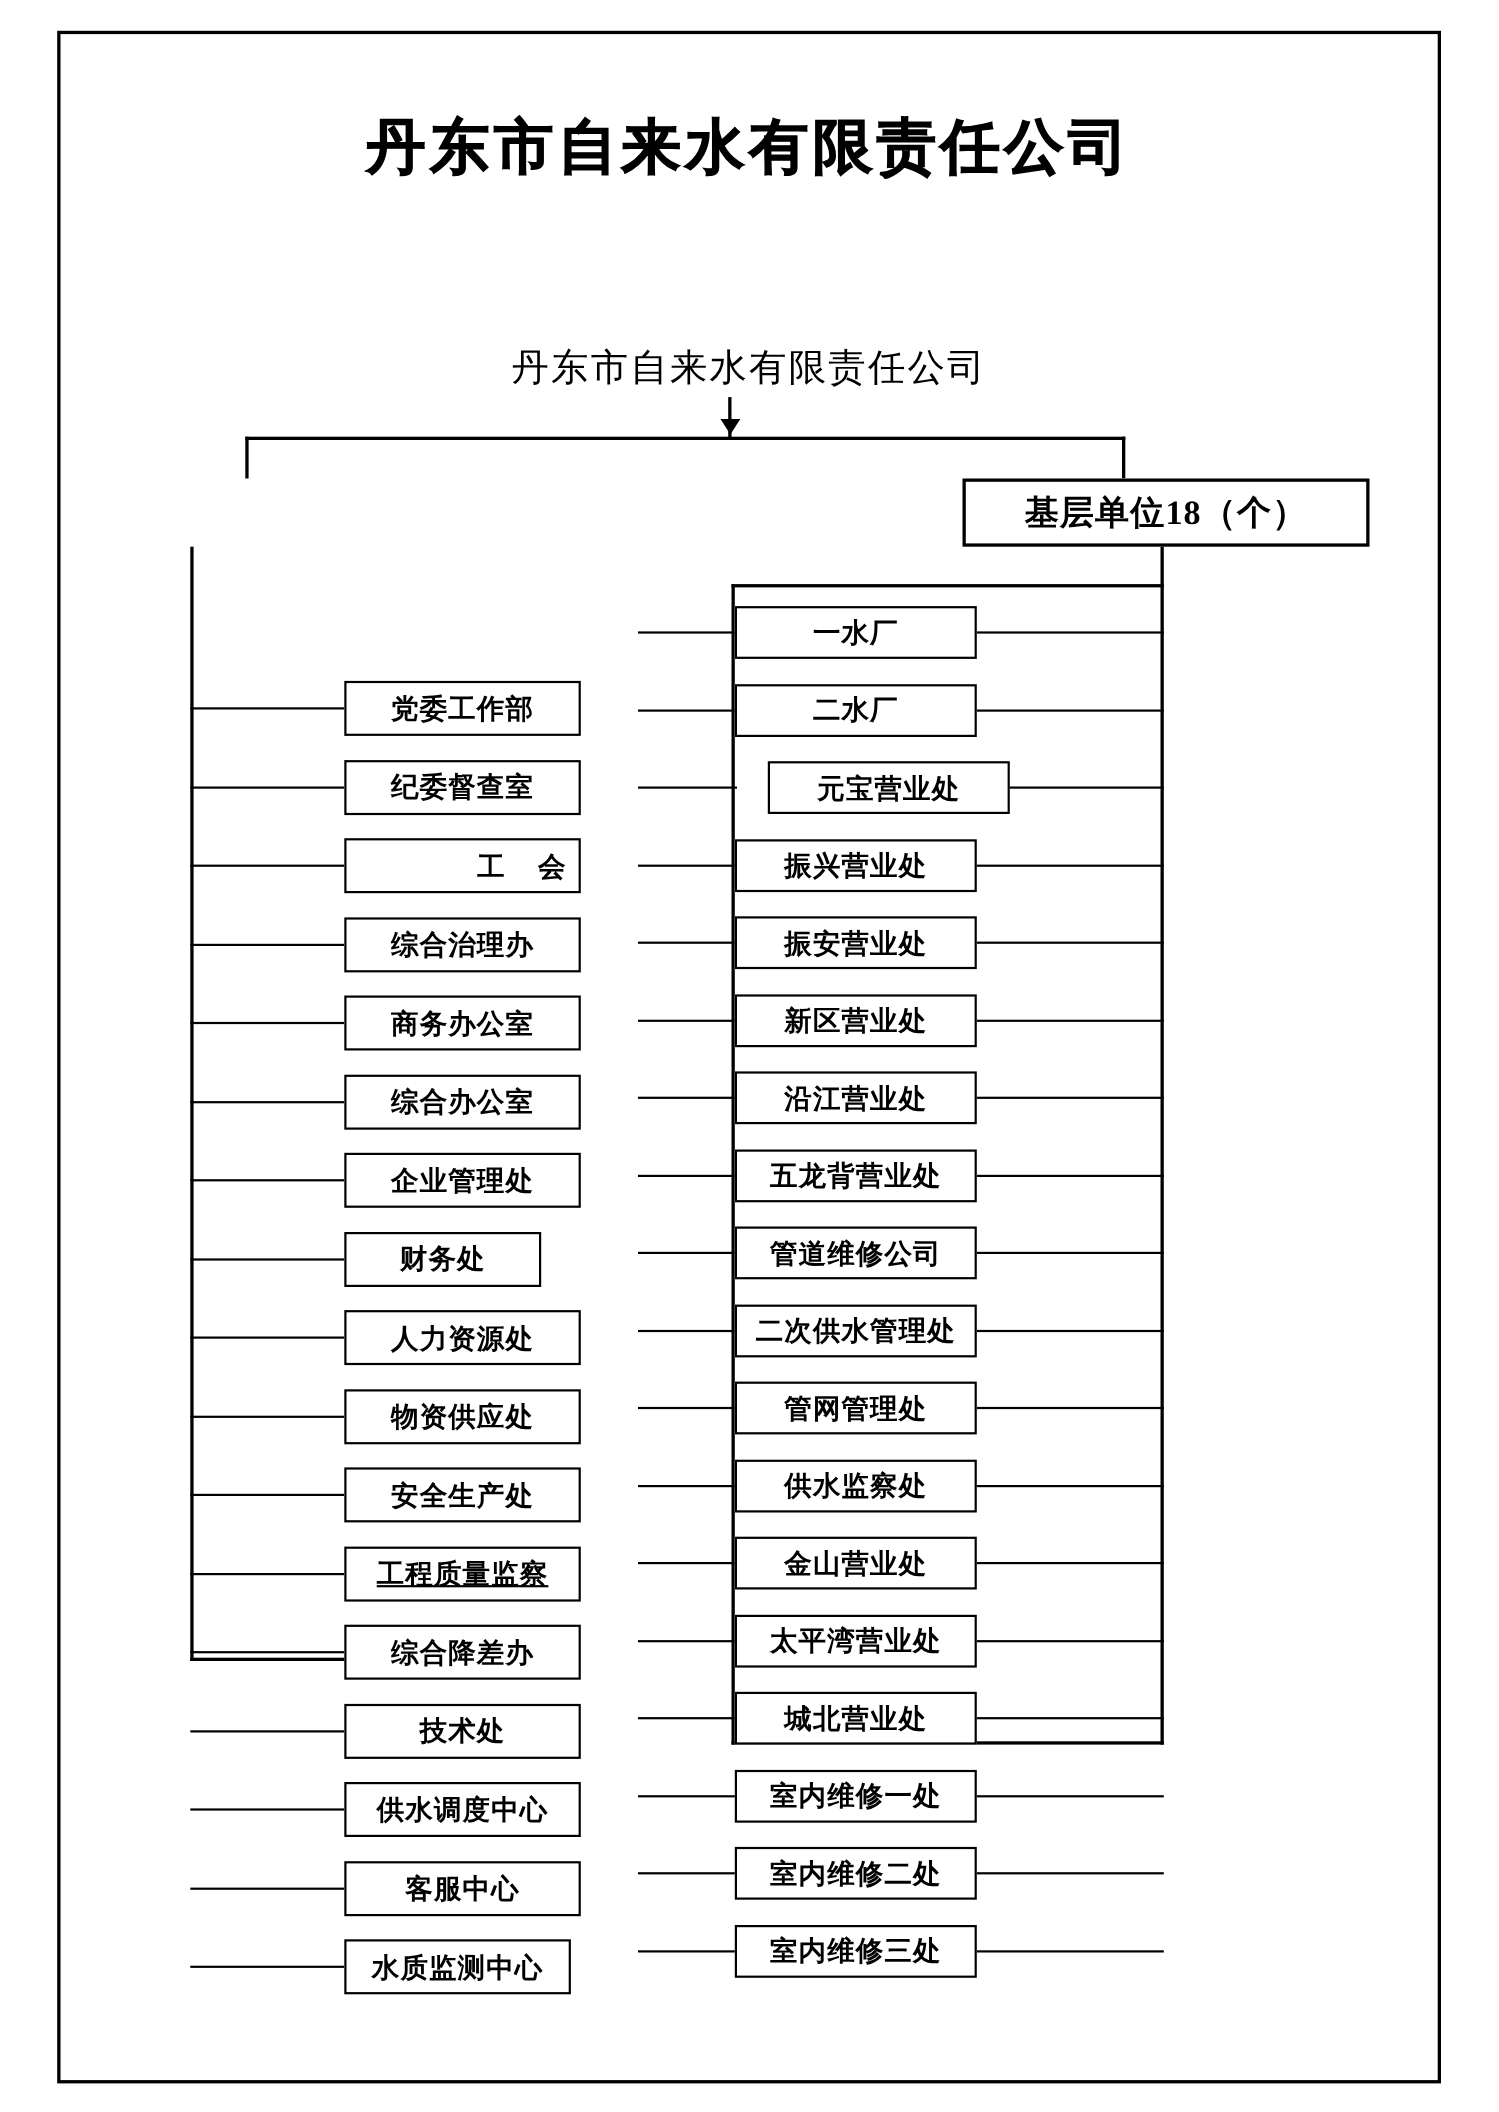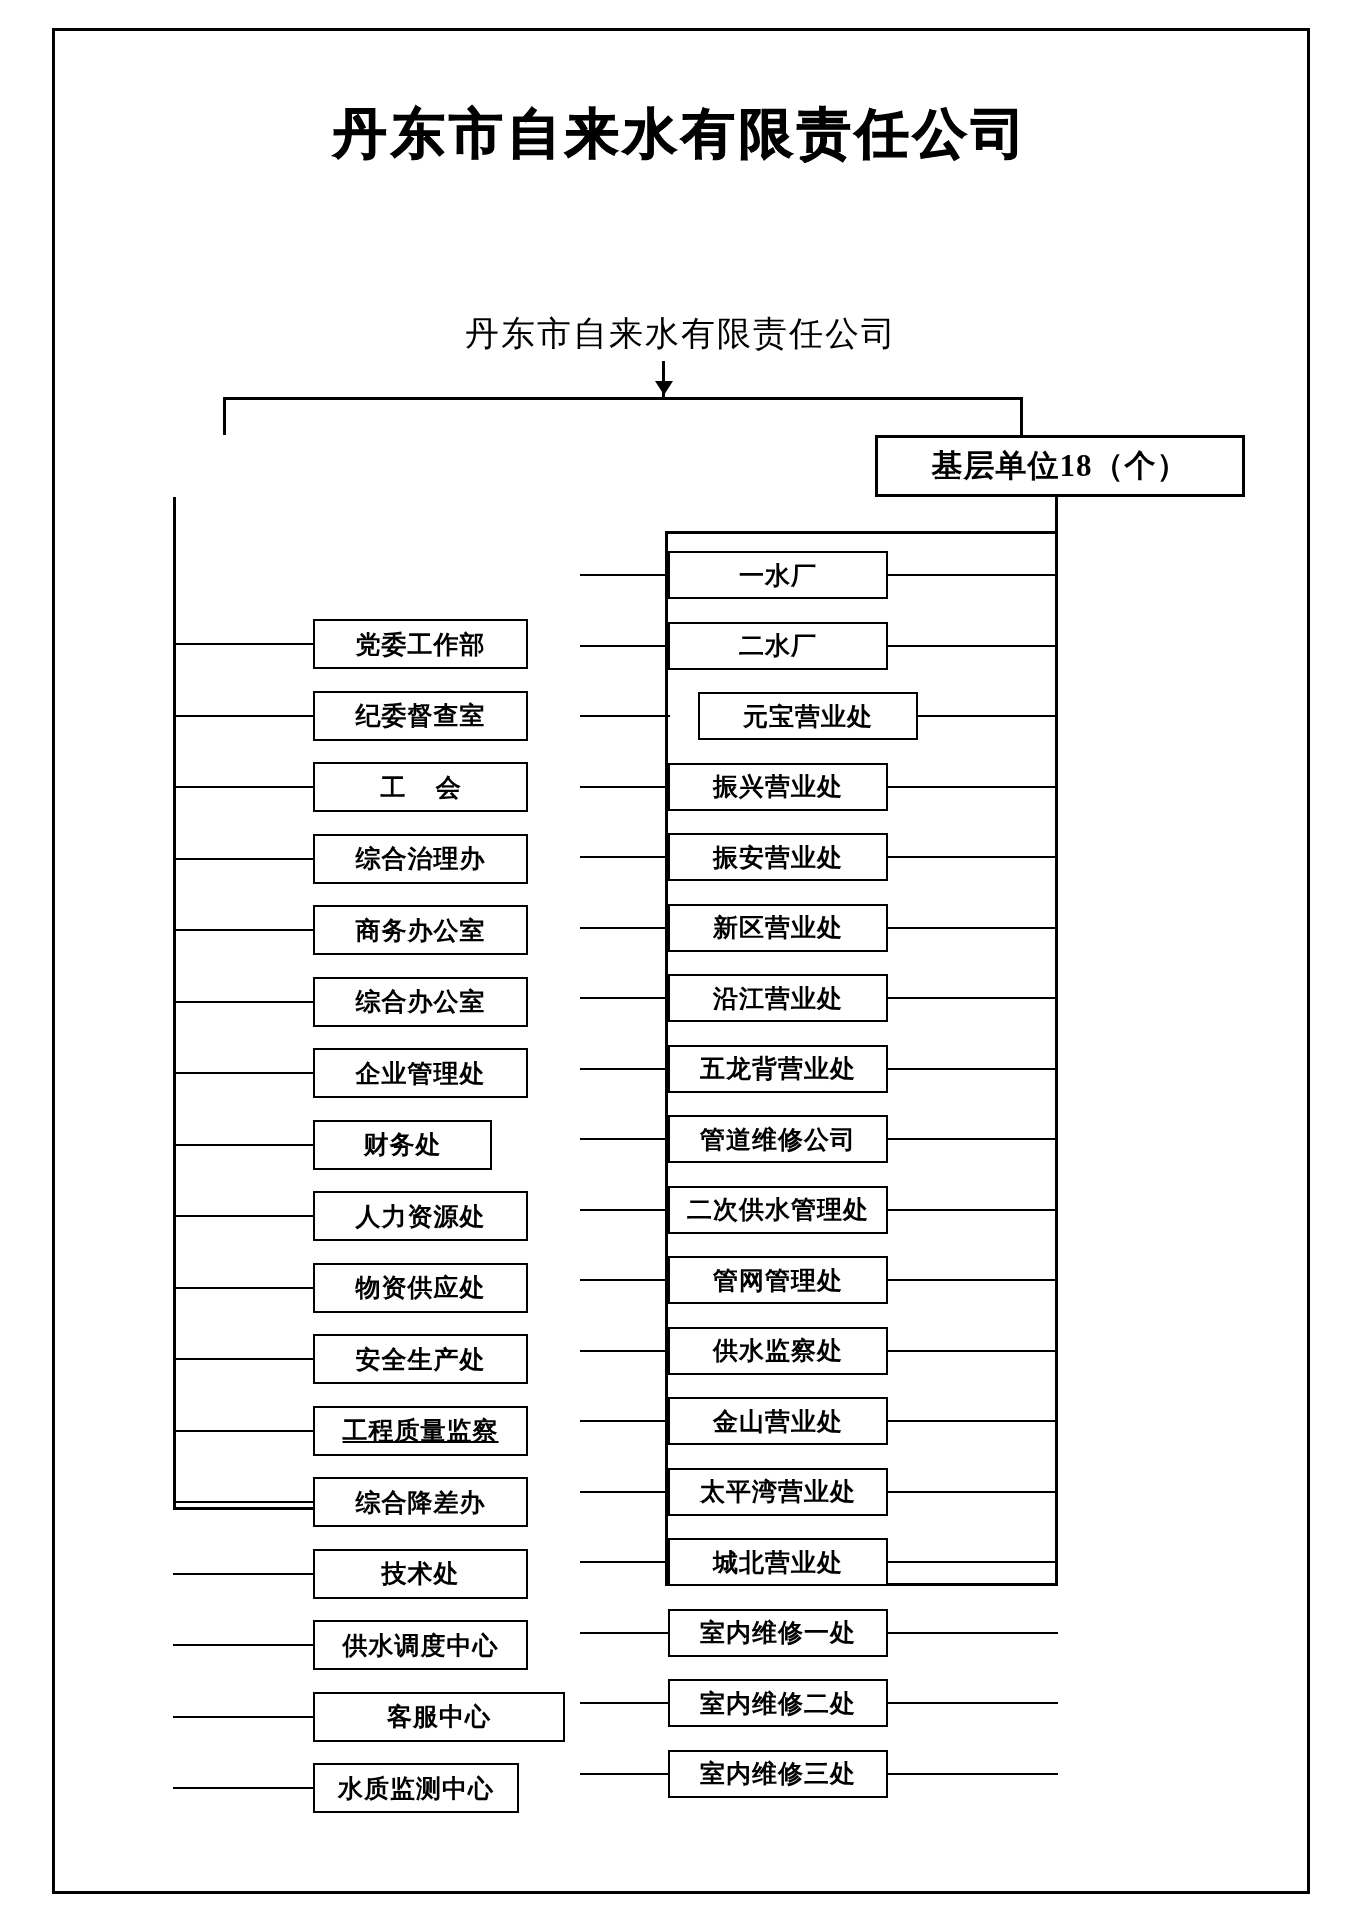--- a/index.html
+++ b/index.html
@@ -83,20 +83,21 @@
     align-items: center;
     justify-content: center;
     font-size: 25px;
     font-weight: bold;
     letter-spacing: 1px;
     white-space: nowrap;
   }
   .node.spaced {
     letter-spacing: 12px;
     text-indent: 12px;
+    justify-content: flex-end;
   }
 </style>
 </head>
 <body>
 
 <div id="chart-frame">
 
   <div class="title-block">
     <div class="title-line">丹东市自来水有限责任公司</div>
   </div>
@@ -178,21 +179,21 @@
       </div>
       <div class="ln" style="left: 118px; top: 1541.5px; width: 140px; height: 2px;"></div>
       <div class="node" style="left: 258px; top: 1517.5px; width: 215px; height: 50px;">
         <span>技术处</span>
       </div>
       <div class="ln" style="left: 118px; top: 1613px; width: 140px; height: 2px;"></div>
       <div class="node" style="left: 258px; top: 1589px; width: 215px; height: 50px;">
         <span>供水调度中心</span>
       </div>
       <div class="ln" style="left: 118px; top: 1684.5px; width: 140px; height: 2px;"></div>
-      <div class="node" style="left: 258px; top: 1660.5px; width: 252px; height: 50px; text-align: center;">
+      <div class="node" style="left: 258px; top: 1660.5px; width: 215px; height: 50px; text-align: center;">
         <span>客服中心</span>
       </div>
       <div class="ln" style="left: 118px; top: 1756px; width: 140px; height: 2px;"></div>
       <div class="node" style="left: 258px; top: 1732px; width: 206px; height: 50px; align-items: center;">
         <span>水质监测中心</span>
       </div>
     </div>
   <div id="right-branch">
       <div class="ln" style="left: 525px; top: 543px; width: 90px; height: 2px;"></div>
       <div class="ln" style="left: 833px; top: 543px; width: 170px; height: 2px;"></div>

